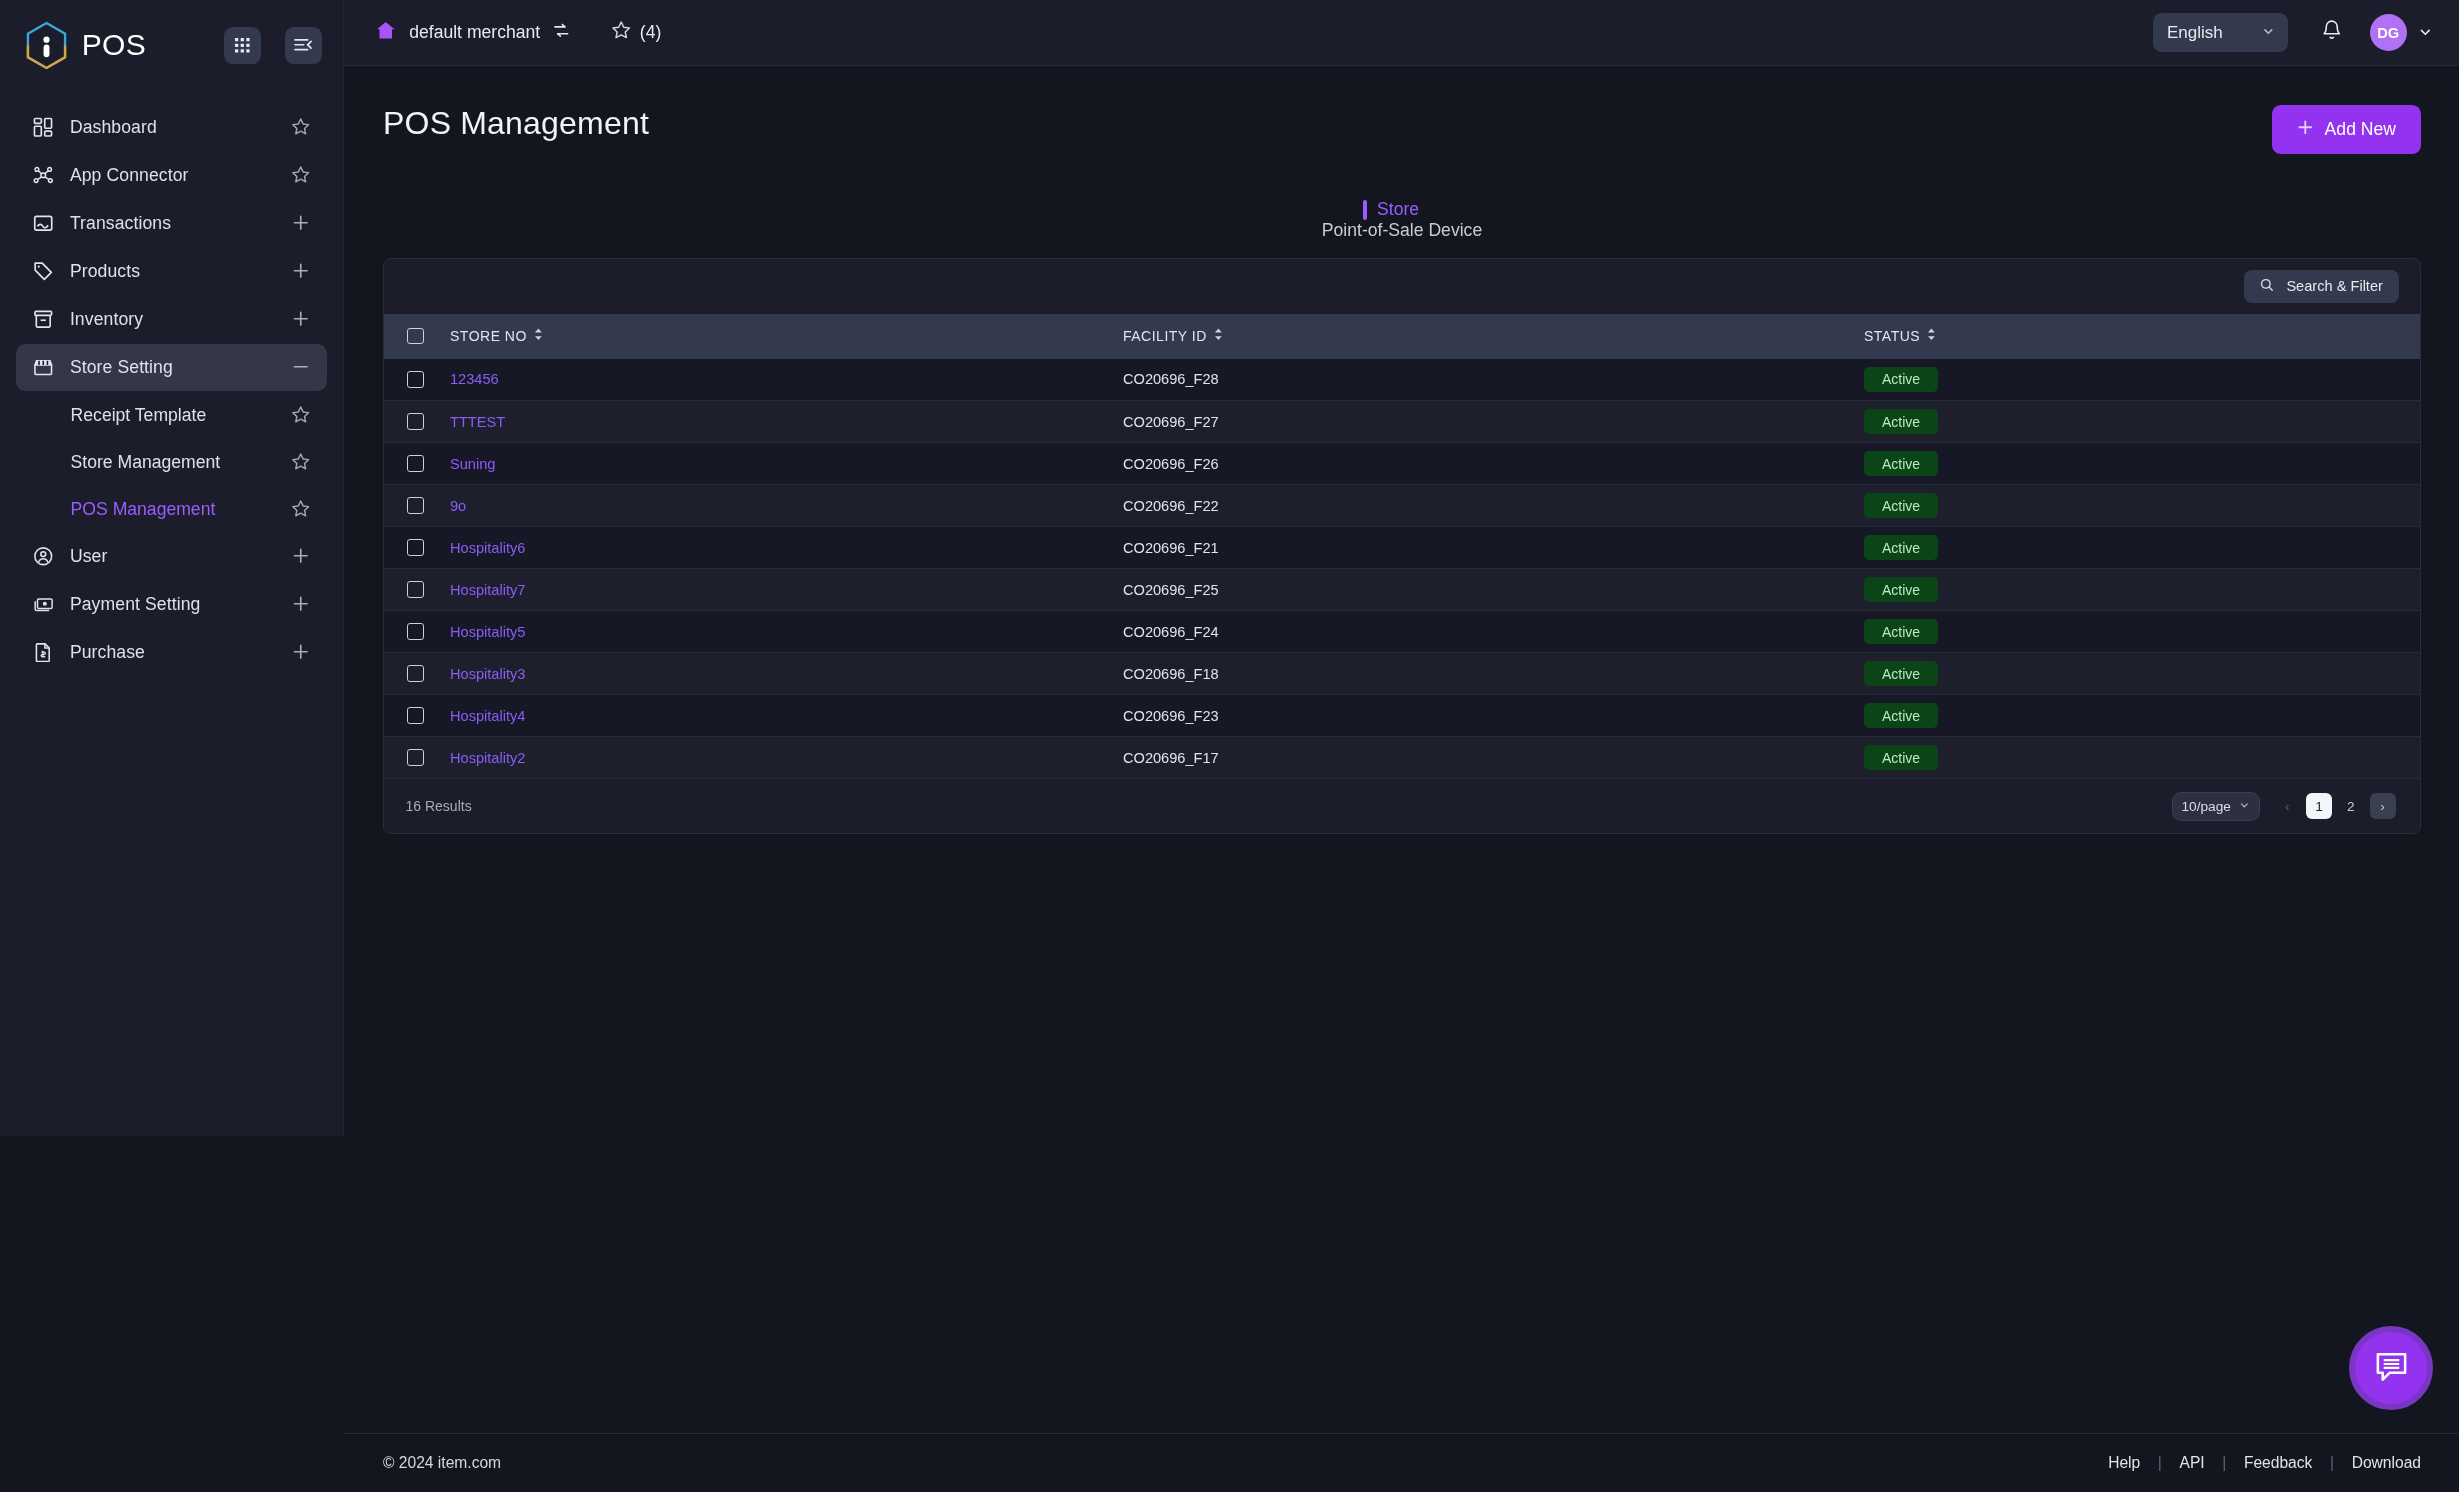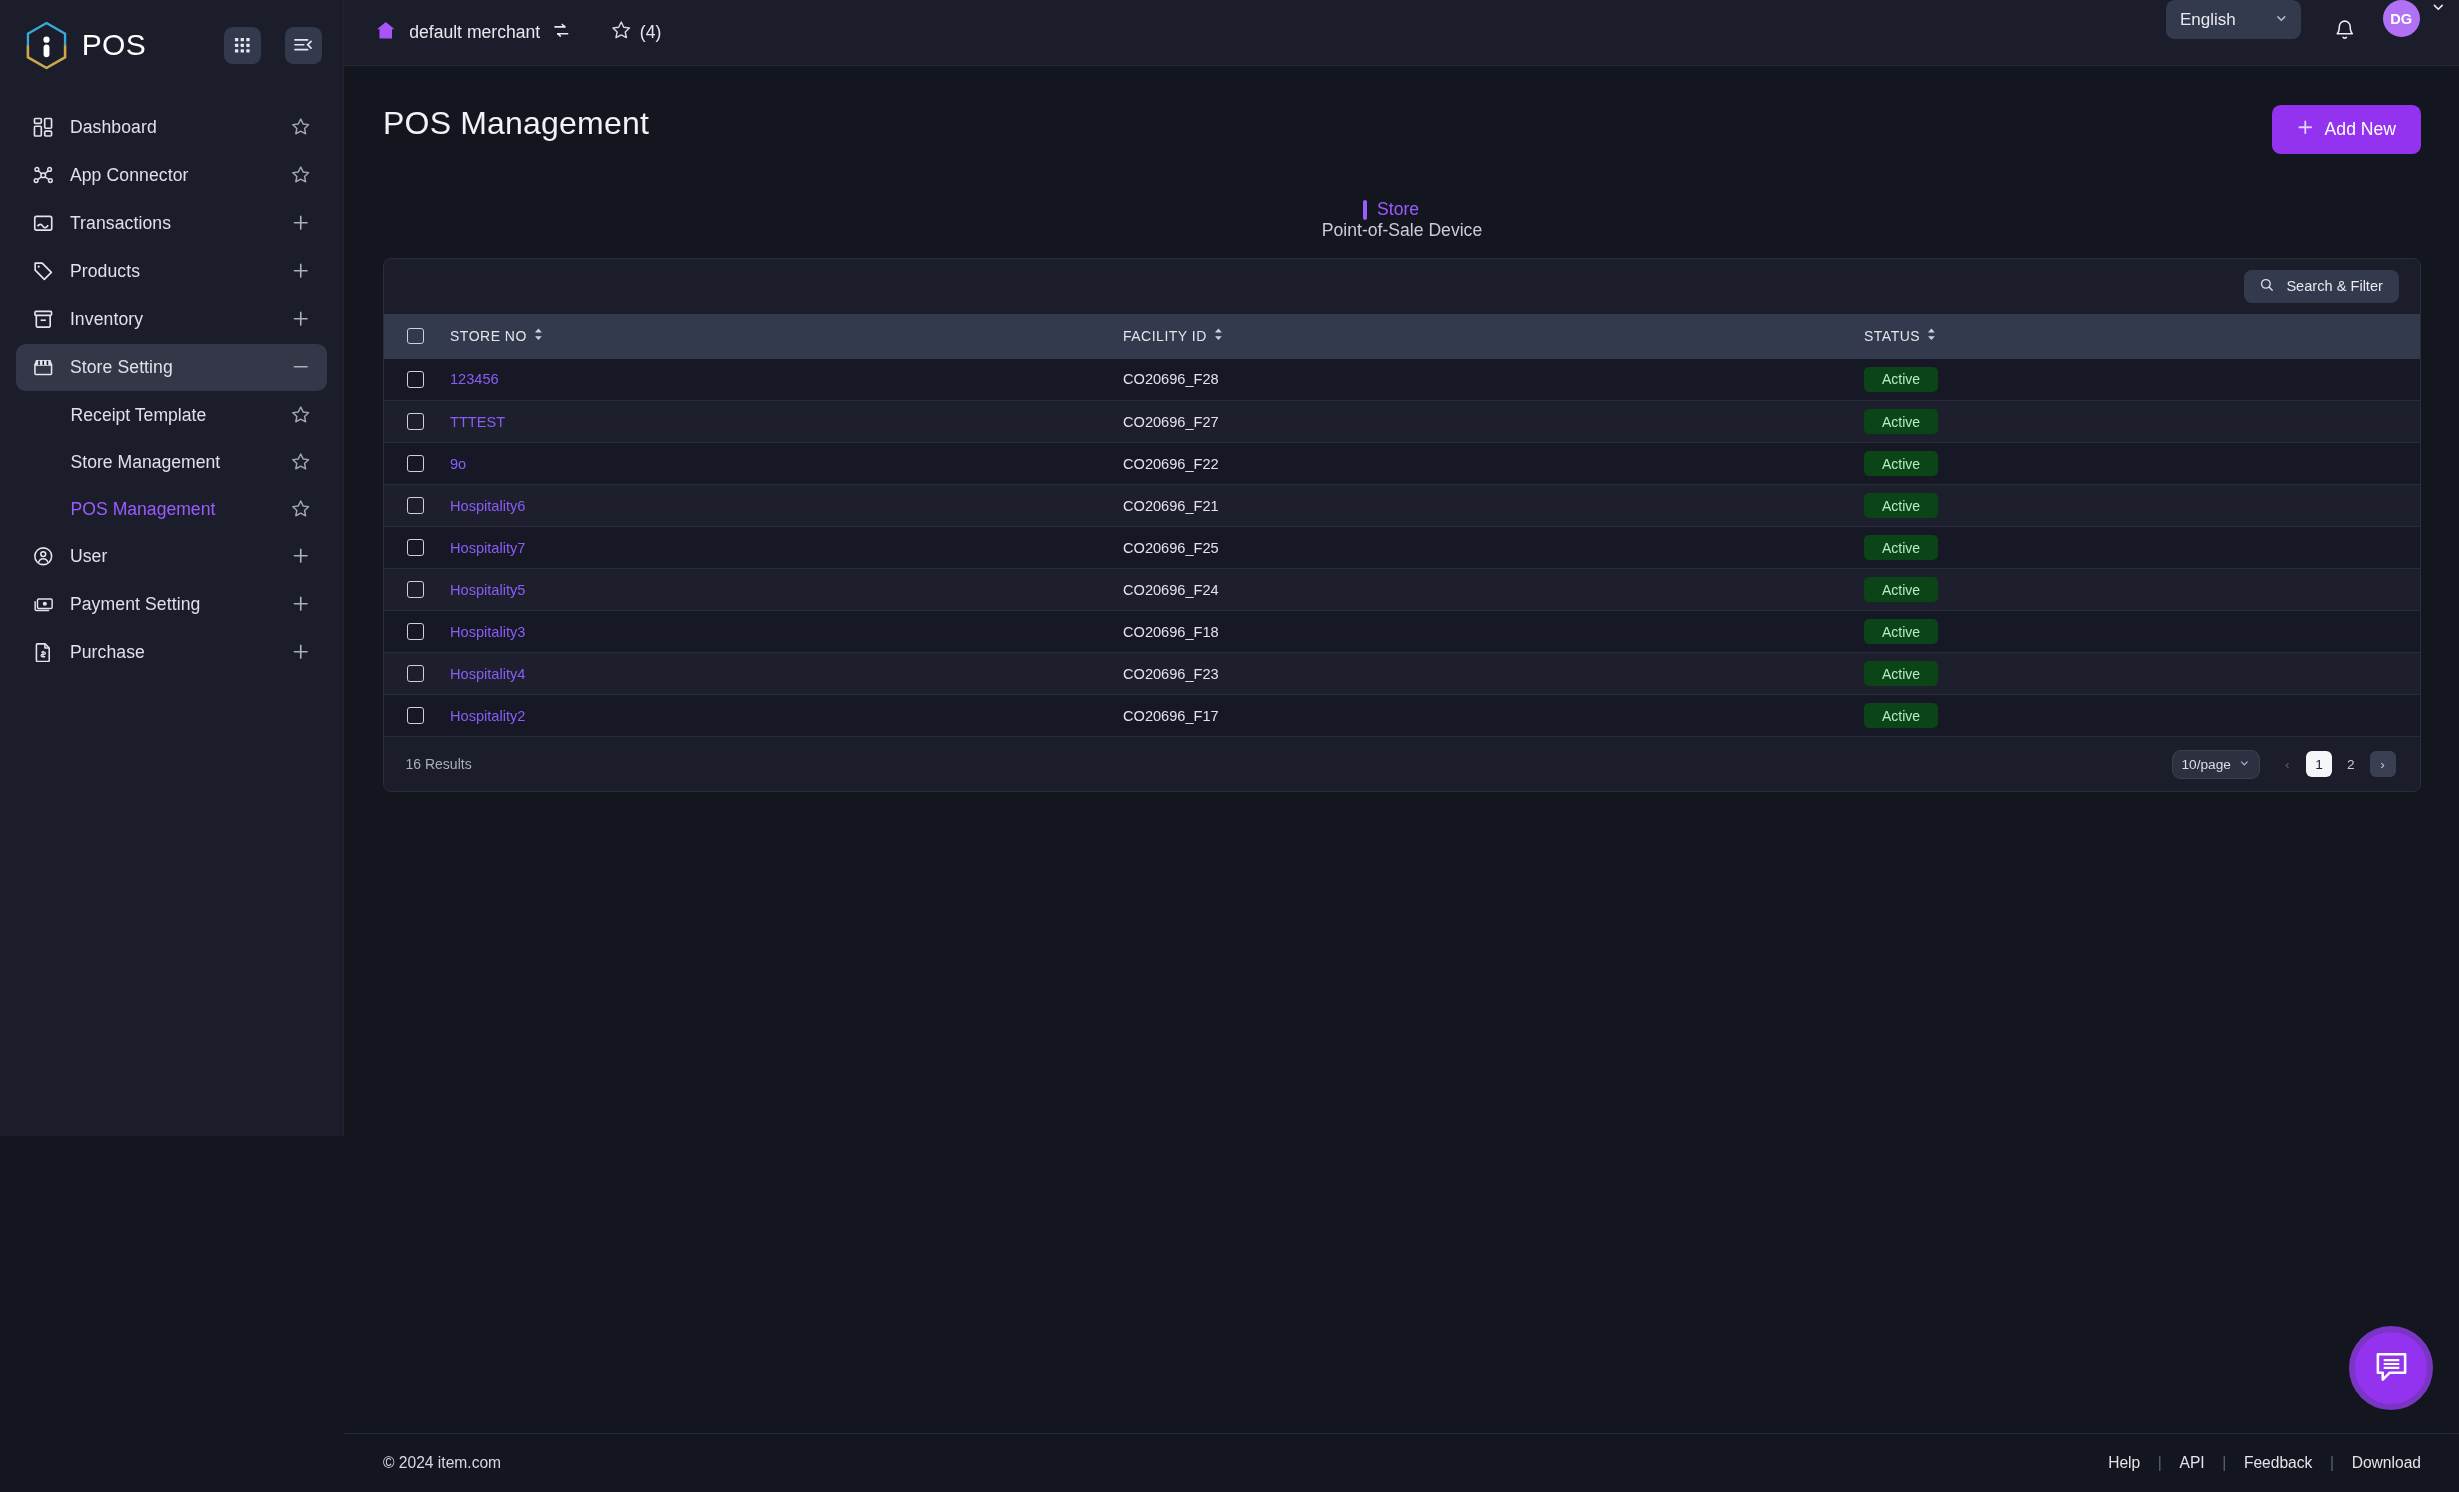--- a/index.html
+++ b/index.html
@@ -47,23 +47,23 @@
     height: 47px; display: flex; align-items: center;
     border-radius: 9.8px; padding: 0 13.7px 0 55px; cursor: pointer;
   }
   .sub-label { font-size: 17.6px; color: #dfe1e8; flex: 1; }
   .sub-item.current .sub-label { color: #9b5cff; }
 
   
   .main { flex: 1; display: flex; flex-direction: column; height: 1492px; background: #13151f; min-width: 0; }
 
   .topbar {
-    height: 66px; flex: 0 0 66px; display: flex; 
+    height: 66px; flex: 0 0 66px; display: flex; align-items: center;
     background: #1b1d2a; border-bottom: 1px solid #262937;
-    padding: 0 14px 0 31px;
+    padding: 0 27px 0 31px;
   }
   .merchant-chip { display: flex; align-items: center; gap: 12.7px; cursor: pointer; }
   .merchant-name { font-size: 17.6px; color: #e8e9ee; }
   .fav-chip { display: flex; align-items: center; gap: 8.8px; margin-left: 41px; cursor: pointer; }
   .fav-count { font-size: 17.6px; color: #e8e9ee; }
   .topbar-spacer { flex: 1; }
   .lang-select {
     width: 135px; height: 39px; background: #343a4d; border-radius: 8.8px;
     display: flex; align-items: center; justify-content: space-between;
     padding: 0 13.7px; cursor: pointer;
@@ -522,20 +522,28 @@
                   <span class="chk"></span>
                 </td>
                 <td><span class="cell-link">TTTEST</span></td>
                 <td><span>CO20696_F27</span></td>
                 <td><span class="badge">Active</span></td>
               </tr>
               <tr>
                 <td class="c-check">
                   <span class="chk"></span>
                 </td>
+                <td><span class="cell-link">Suning</span></td>
+                <td><span>CO20696_F26</span></td>
+                <td><span class="badge">Active</span></td>
+              </tr>
+              <tr>
+                <td class="c-check">
+                  <span class="chk"></span>
+                </td>
                 <td><span class="cell-link">9o</span></td>
                 <td><span>CO20696_F22</span></td>
                 <td><span class="badge">Active</span></td>
               </tr>
               <tr>
                 <td class="c-check">
                   <span class="chk"></span>
                 </td>
                 <td><span class="cell-link">Hospitality6</span></td>
                 <td><span>CO20696_F21</span></td>

